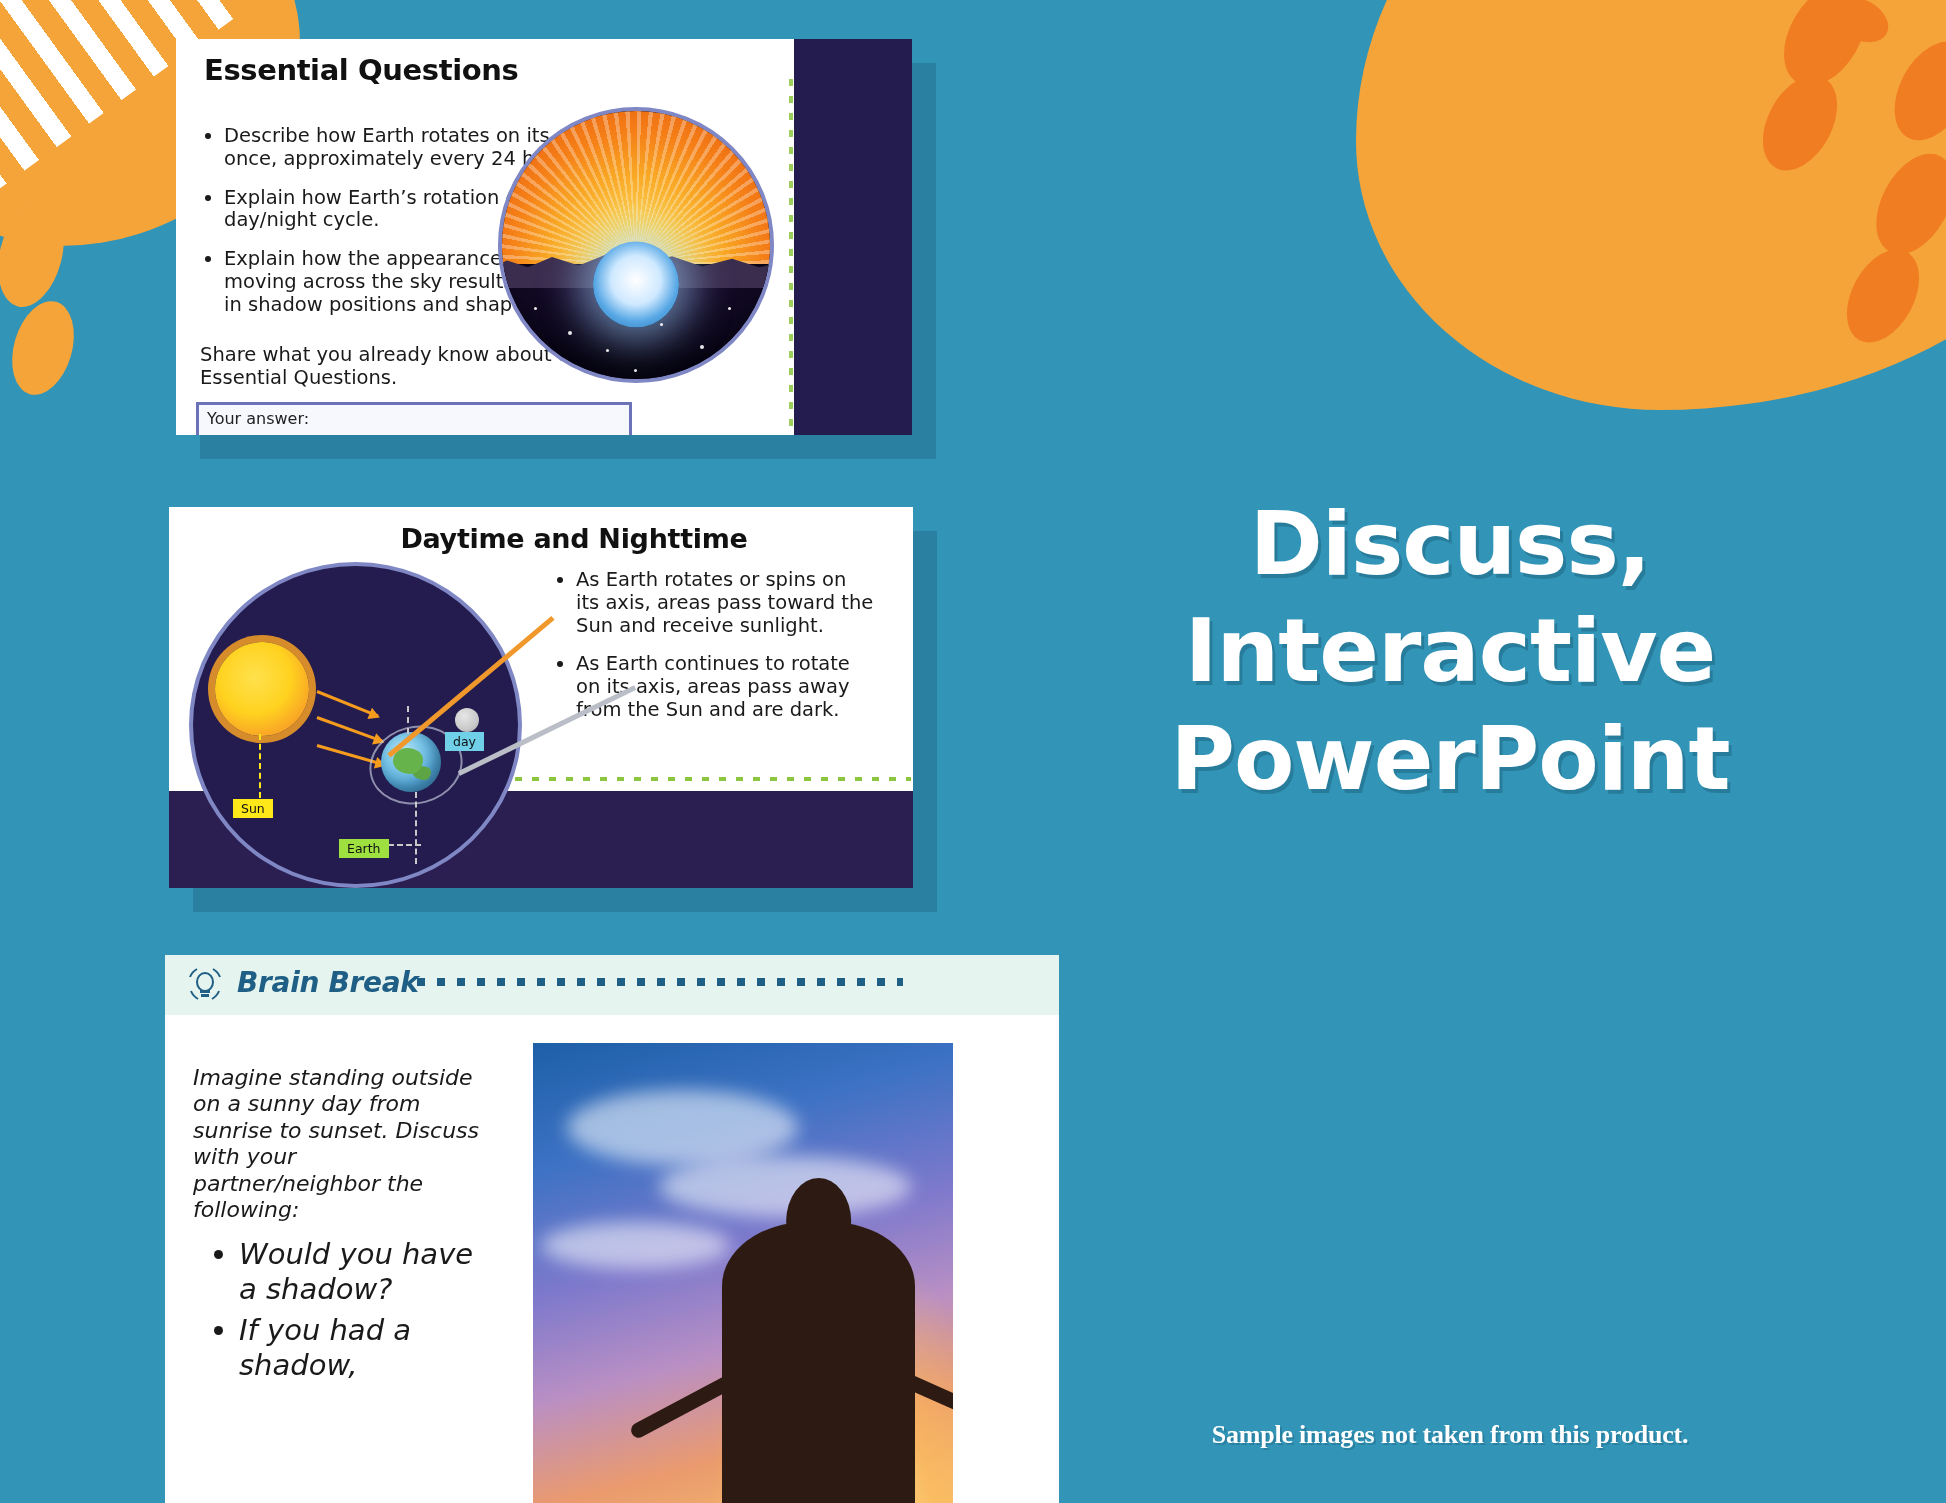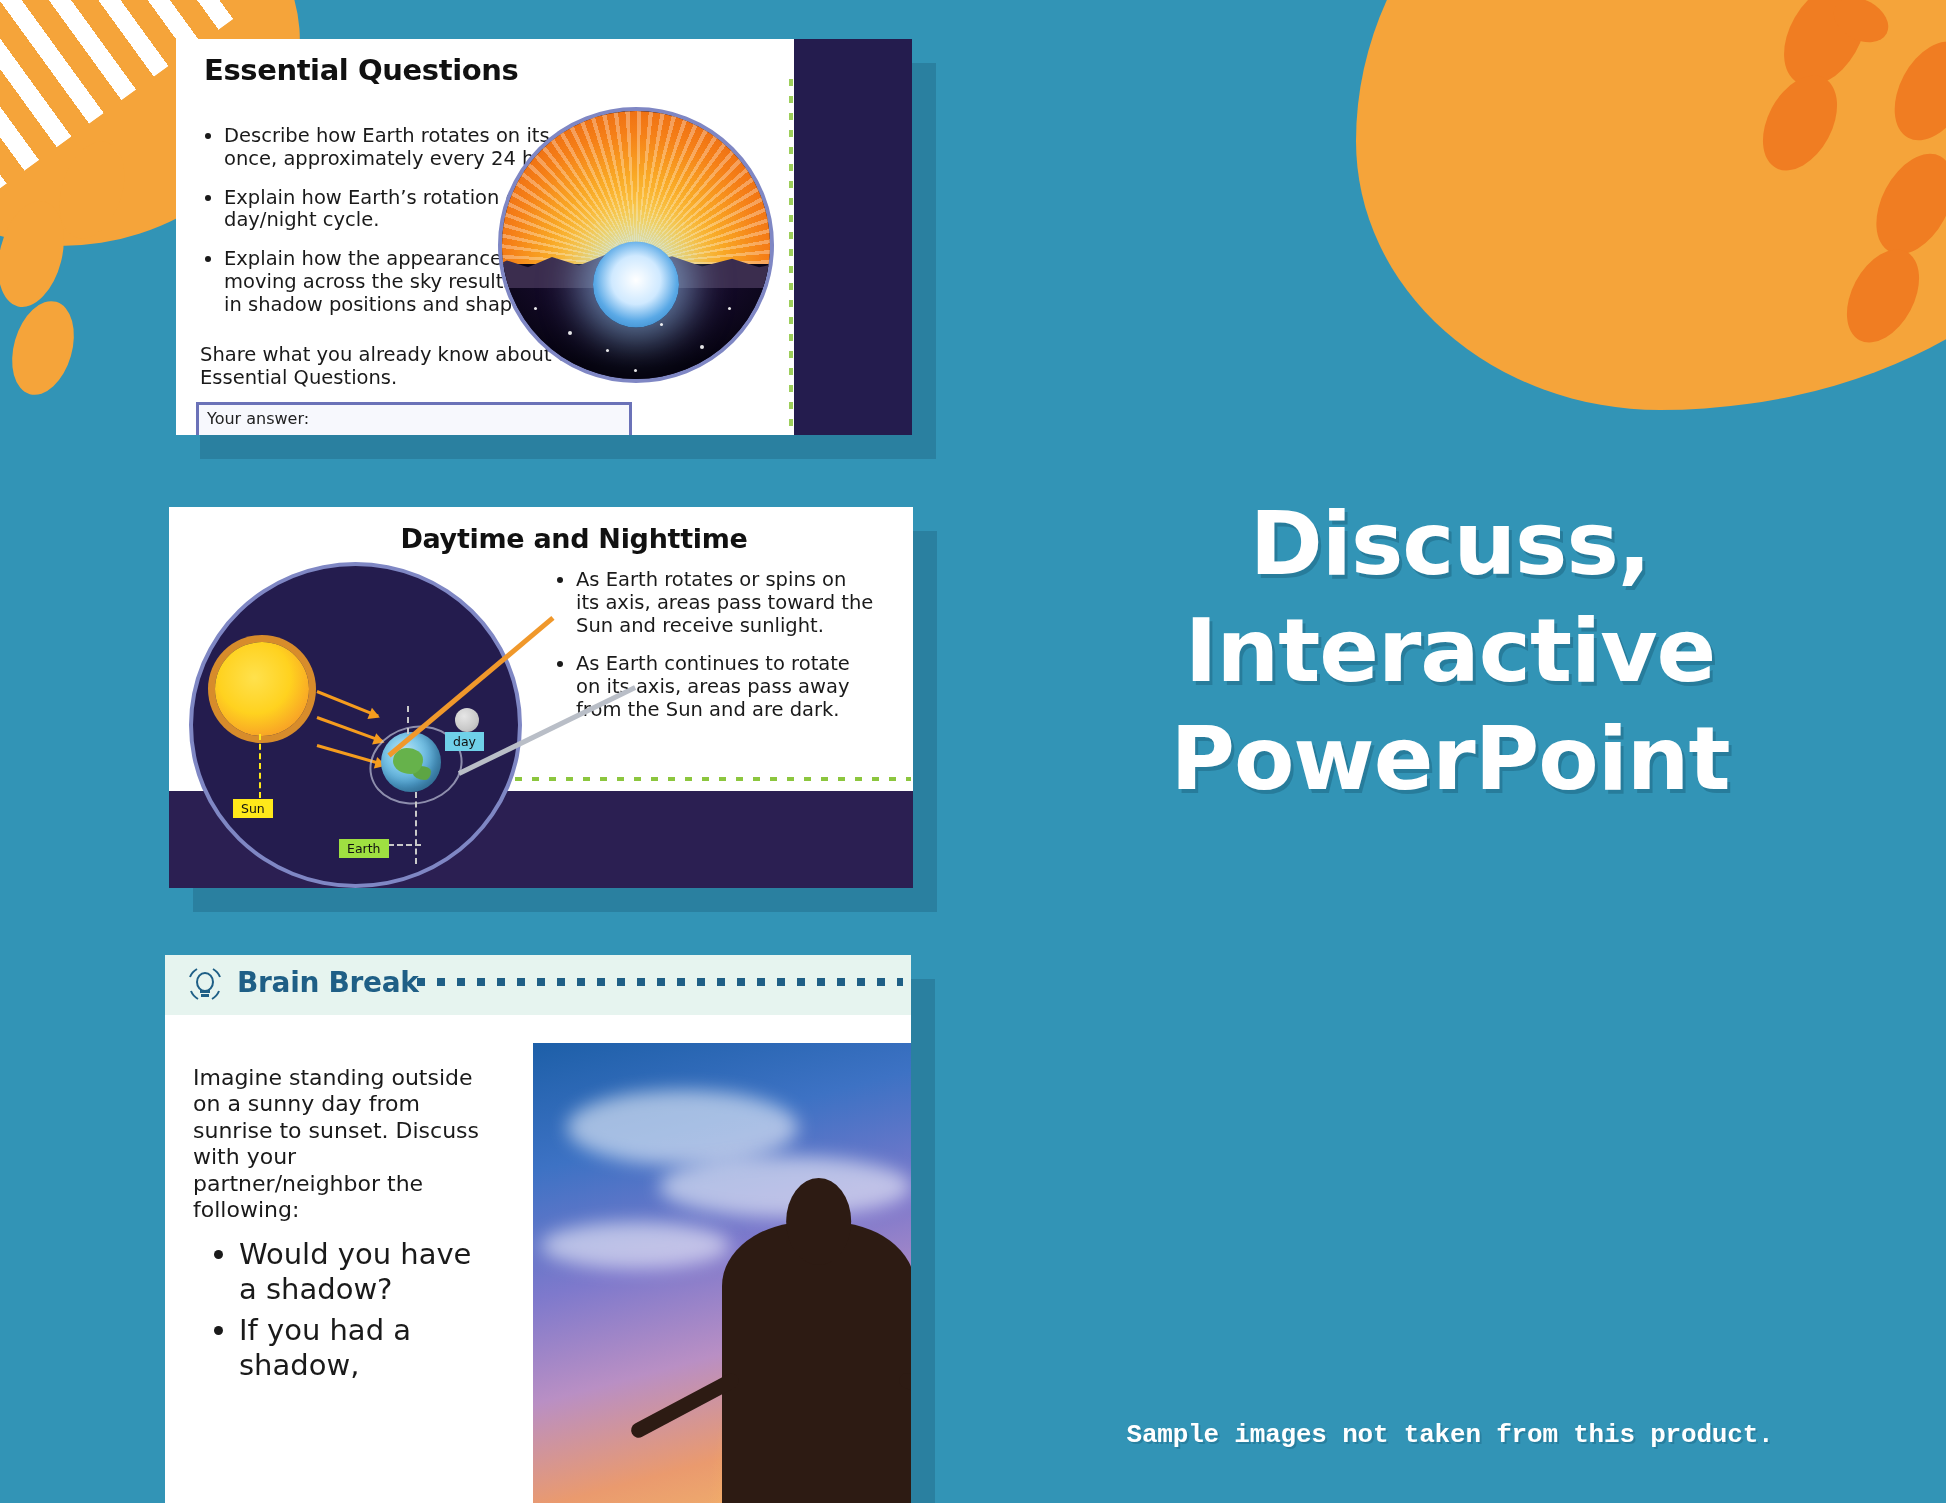--- a/index.html
+++ b/index.html
@@ -173,21 +173,21 @@
   .tag-day{background:#6fd0e8;left:252px;top:166px;}
   .tag-night{background:#e4e7ef;left:262px;top:297px;}
   .lead{position:absolute;border-left:2px dashed #c9c9c9;}
   .lead-h{position:absolute;border-top:2px dashed #c9c9c9;}
   .tag-sun-lead{position:absolute;left:66px;top:168px;height:64px;border-left:2px dashed #ffe81a;}
   .arrow-callout{position:absolute;height:5px;transform-origin:0 50%;}
   .ac-orange{background:#f0982b;}
   .ac-gray{background:#b9bec7;}
 
   
-  #slide3{left:165px;top:955px;width:746px;height:548px;}
+  #slide3{left:165px;top:955px;width:894px;height:548px;font-style:italic;}
   #slide3-shadow{left:189px;top:979px;width:746px;height:548px;}
   .s3-header{
     position:absolute;left:0;top:0;width:100%;height:60px;background:#e6f4ef;
   }
   .s3-bulb{
     position:absolute;left:20px;top:10px;width:40px;height:40px;
   }
   .s3-title{
     position:absolute;left:72px;top:11px;
     font-weight:bold;font-size:28px;color:#1f5f86;letter-spacing:-.3px;
@@ -236,21 +236,21 @@
     text-align:center;color:#ffffff;
     font-family:"DejaVu Sans",sans-serif;
     font-weight:bold;font-size:88px;line-height:1.22;
     letter-spacing:-1px;
     text-shadow:3px 4px 0 rgba(20,80,105,.35);
   }
   .headline div{margin:0;}
   .disclaimer{
     position:absolute;left:980px;top:1420px;width:940px;text-align:center;
     color:#ffffff;font-weight:bold;font-size:26px;
-    font-family:Liberation Mono, monospace;letter-spacing:-.2px;
+    font-family:Liberation Serif, serif;letter-spacing:-.2px;
     text-shadow:2px 2px 0 rgba(20,80,105,.3);
   }
 </style>
 </head>
 <body>
 
 <div class="stage">
 
   <div class="blob-tr"></div>
   <div class="dot-o" style="left:1790px;top:-20px;width:70px;height:110px;transform:rotate(30deg);"></div>

